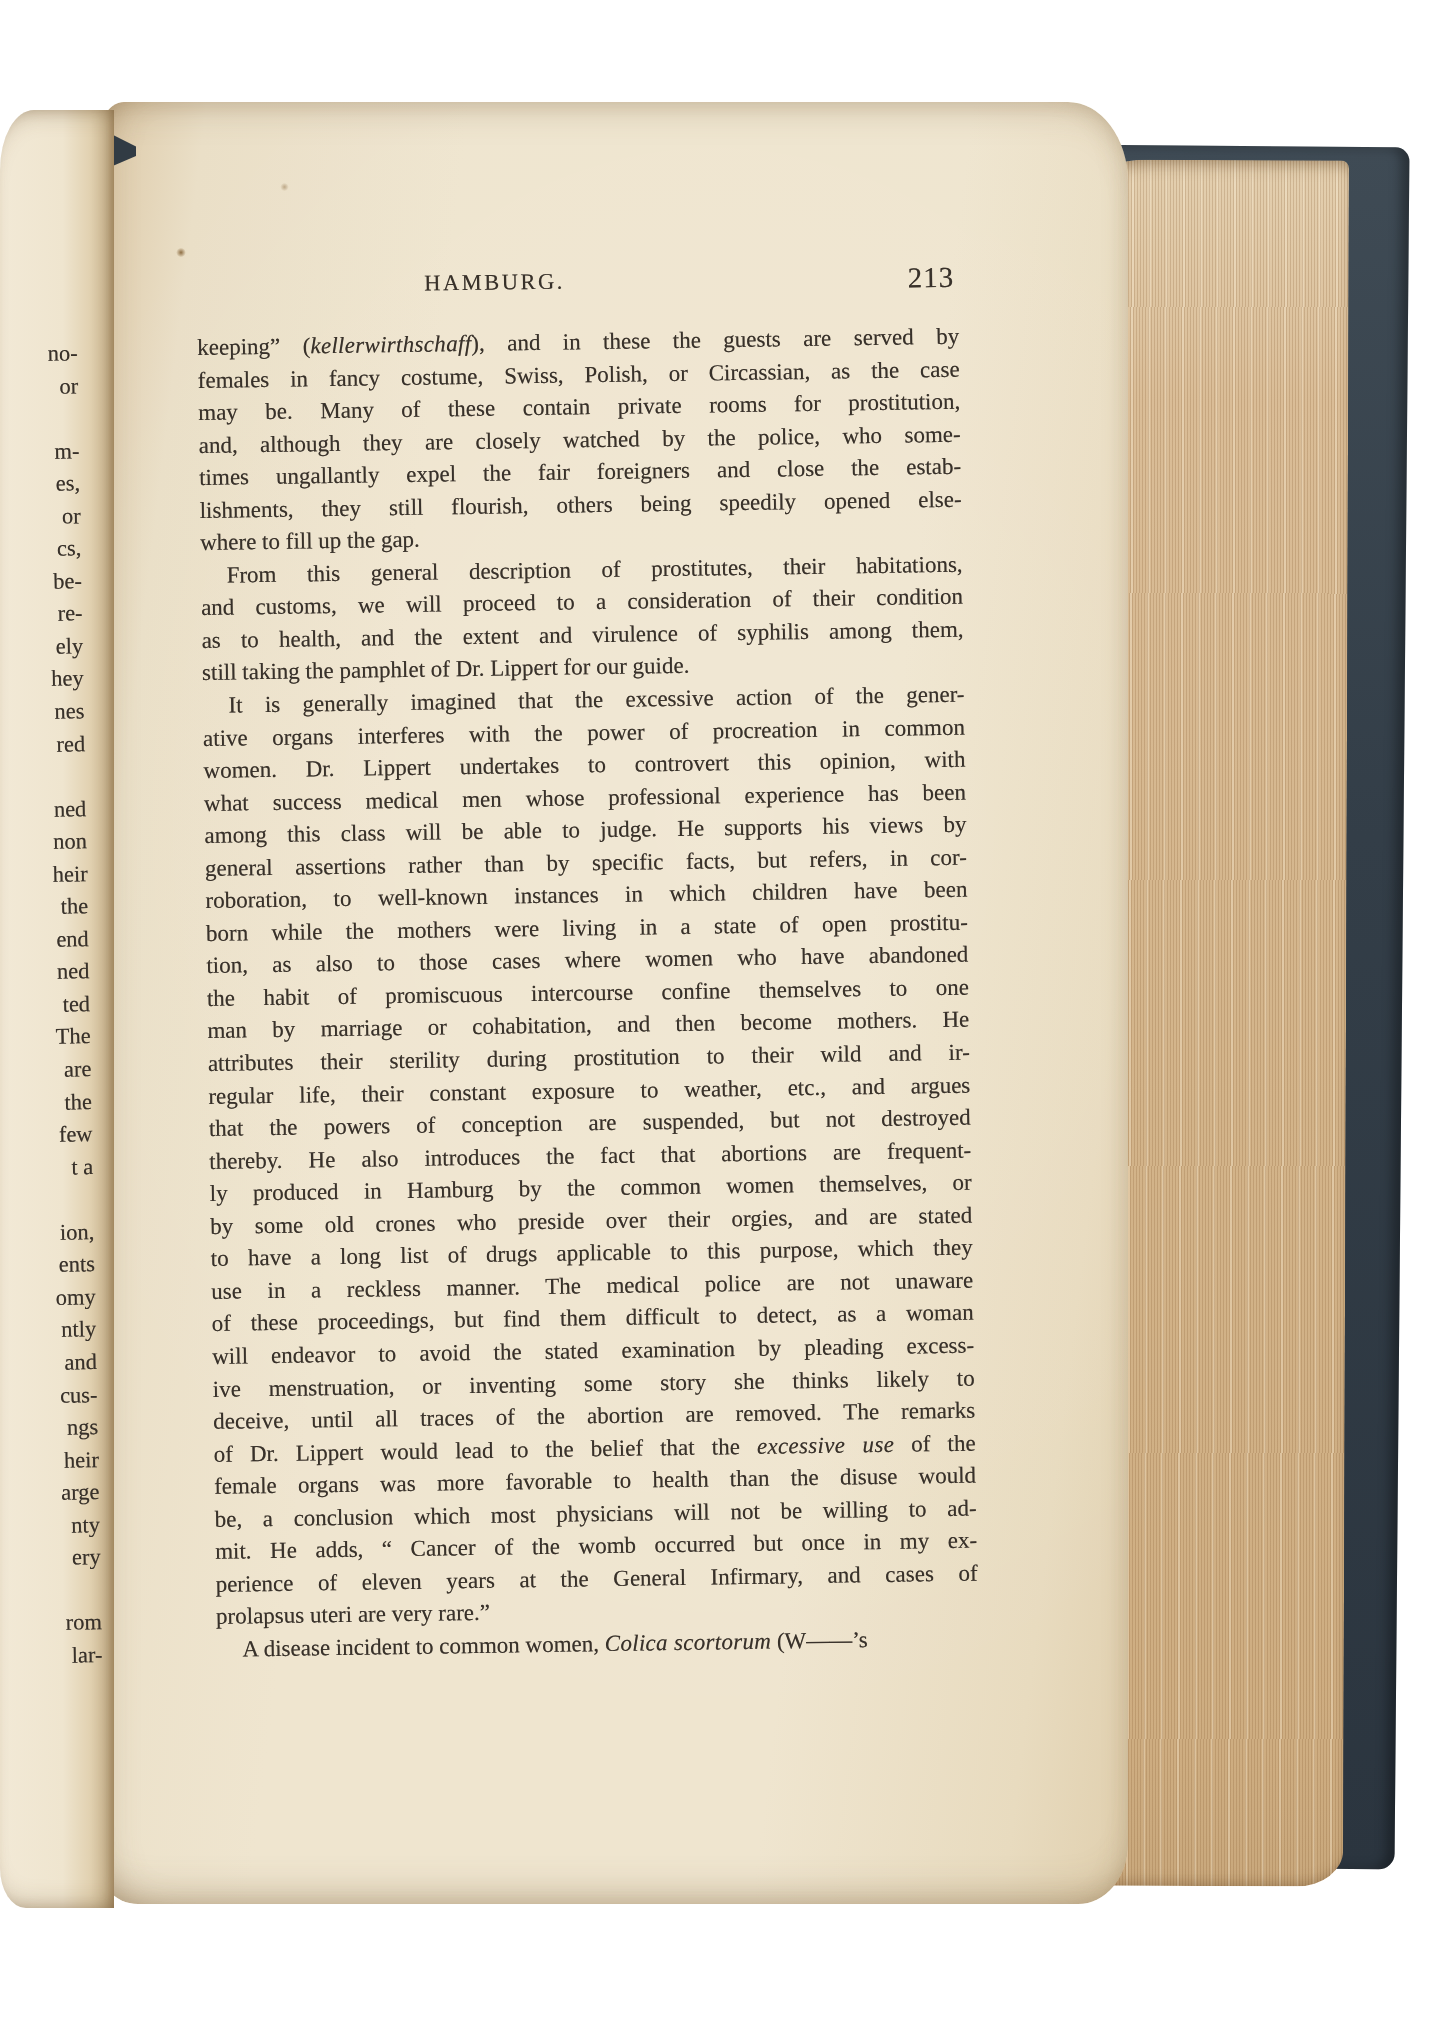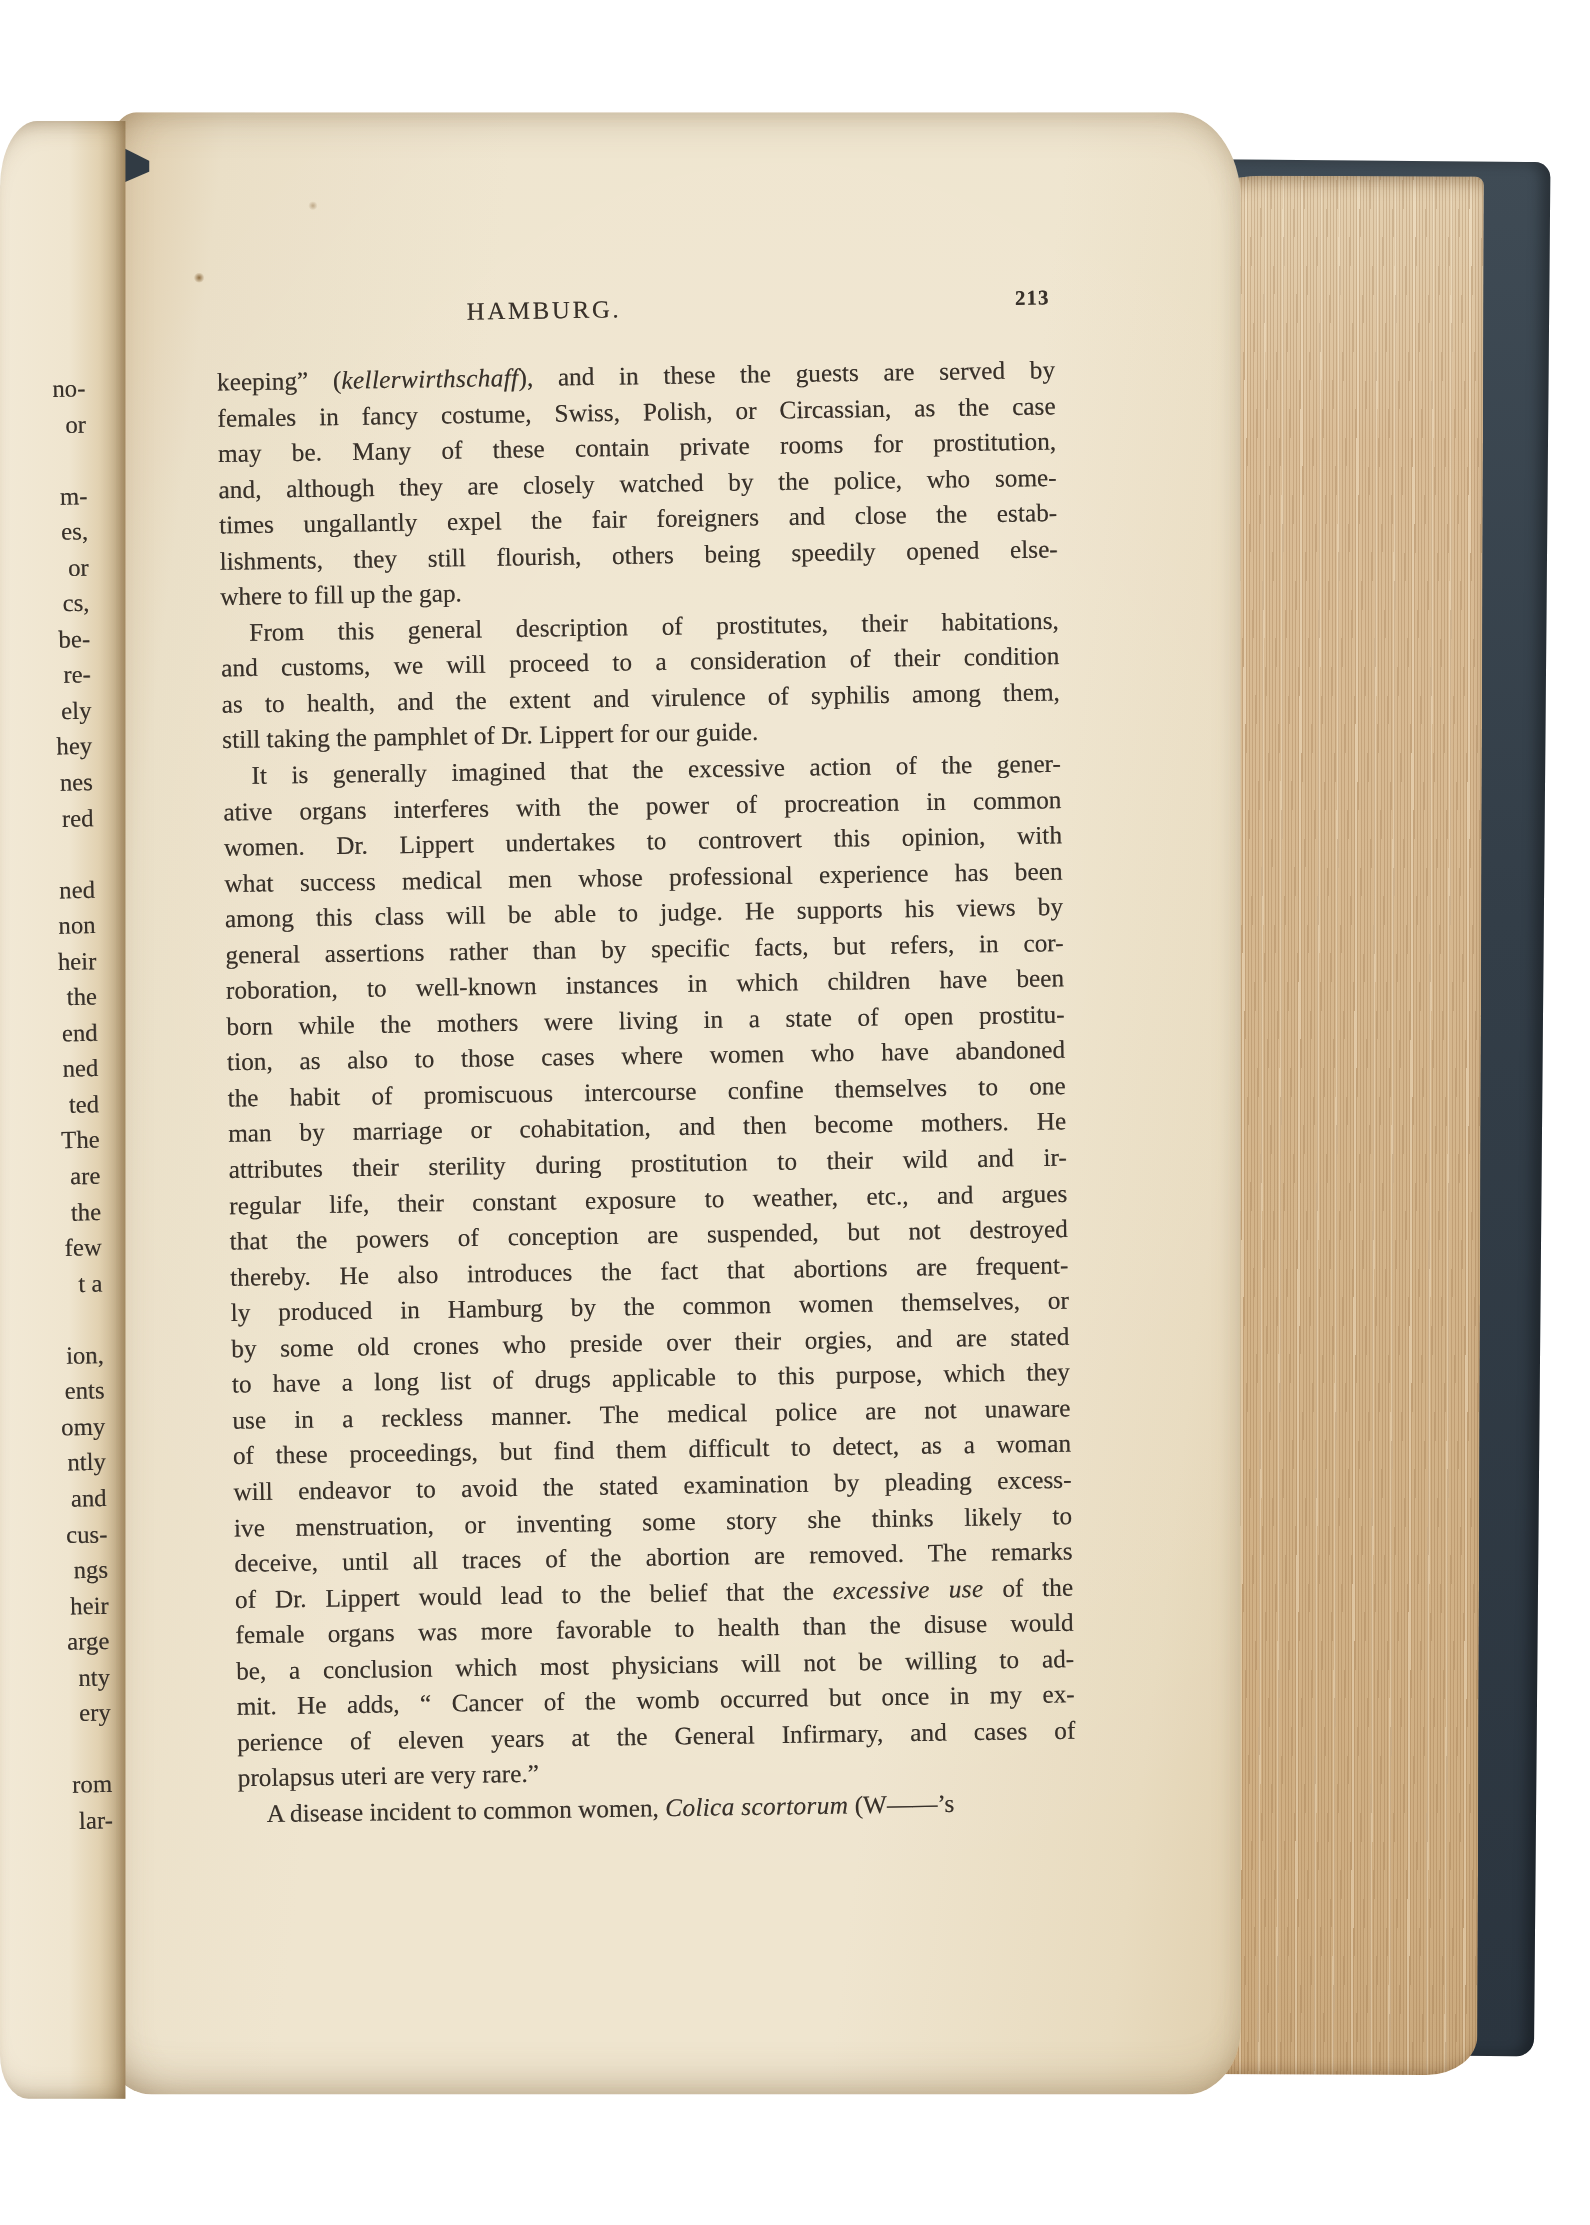--- a/index.html
+++ b/index.html
@@ -63,21 +63,21 @@
       background:radial-gradient(circle,#8d6d42 0%,rgba(141,109,66,0) 72%);}
   .s2{left:280px;top:183px;width:9px;height:8px;
       background:radial-gradient(circle,rgba(150,120,80,.55) 0%,rgba(150,120,80,0) 70%);}
 
   
   .text-block{position:absolute;left:196px;top:268px;width:762px;height:1430px;z-index:8;
     transform:rotate(-.85deg);transform-origin:0 0;color:var(--ink);
     text-shadow:.25px 0 rgba(56,49,42,.55);}
   .running-head{position:relative;height:64px;}
   .title{position:absolute;left:228px;top:6px;font-size:22.5px;letter-spacing:2.5px;}
-  .pnum{position:absolute;right:4px;top:4px;font-size:19px;letter-spacing:1px;font-weight:bold;}
+  .pnum{position:absolute;right:4px;top:4px;font-size:29px;letter-spacing:1px;}
   .body{font-size:23px;line-height:32.55px;}
   .line{height:32.55px;text-align:left;white-space:nowrap;}
   .line.j{white-space:normal;text-align:justify;text-align-last:justify;}
   .para.ind .line:first-child{text-indent:26px;}
   i{letter-spacing:.3px;}
 </style>
 </head>
 <body>
 
 <div class="scene">

